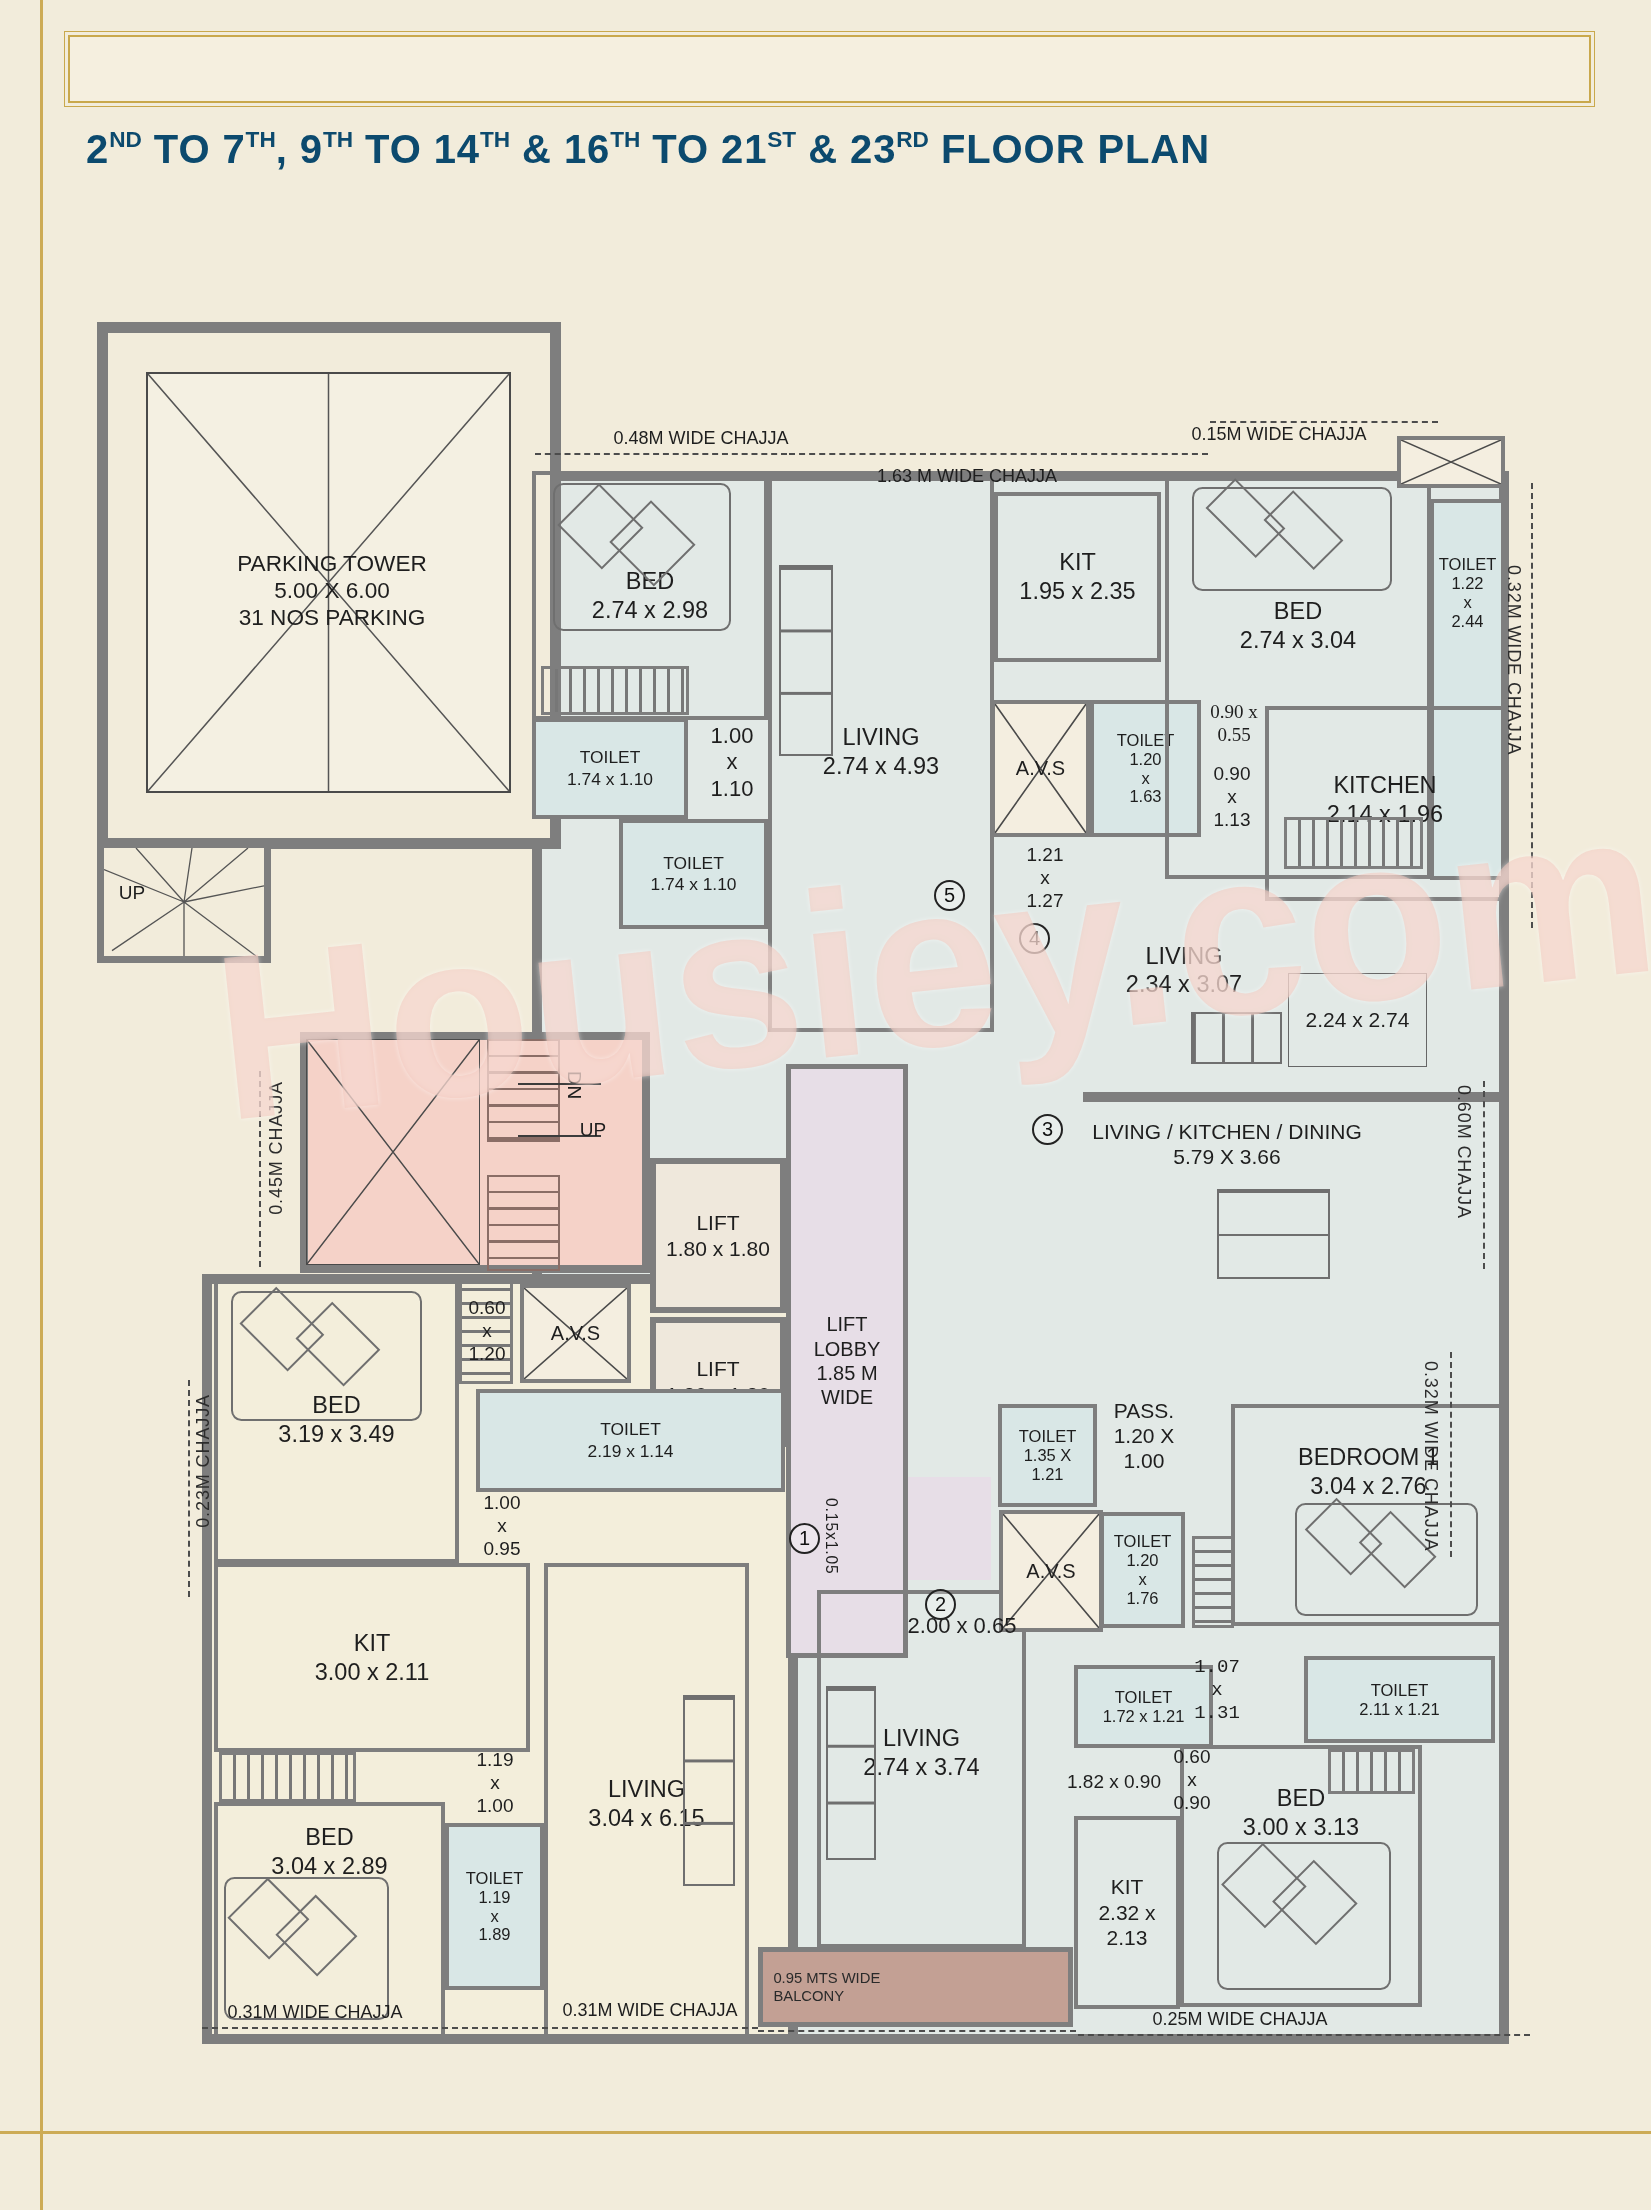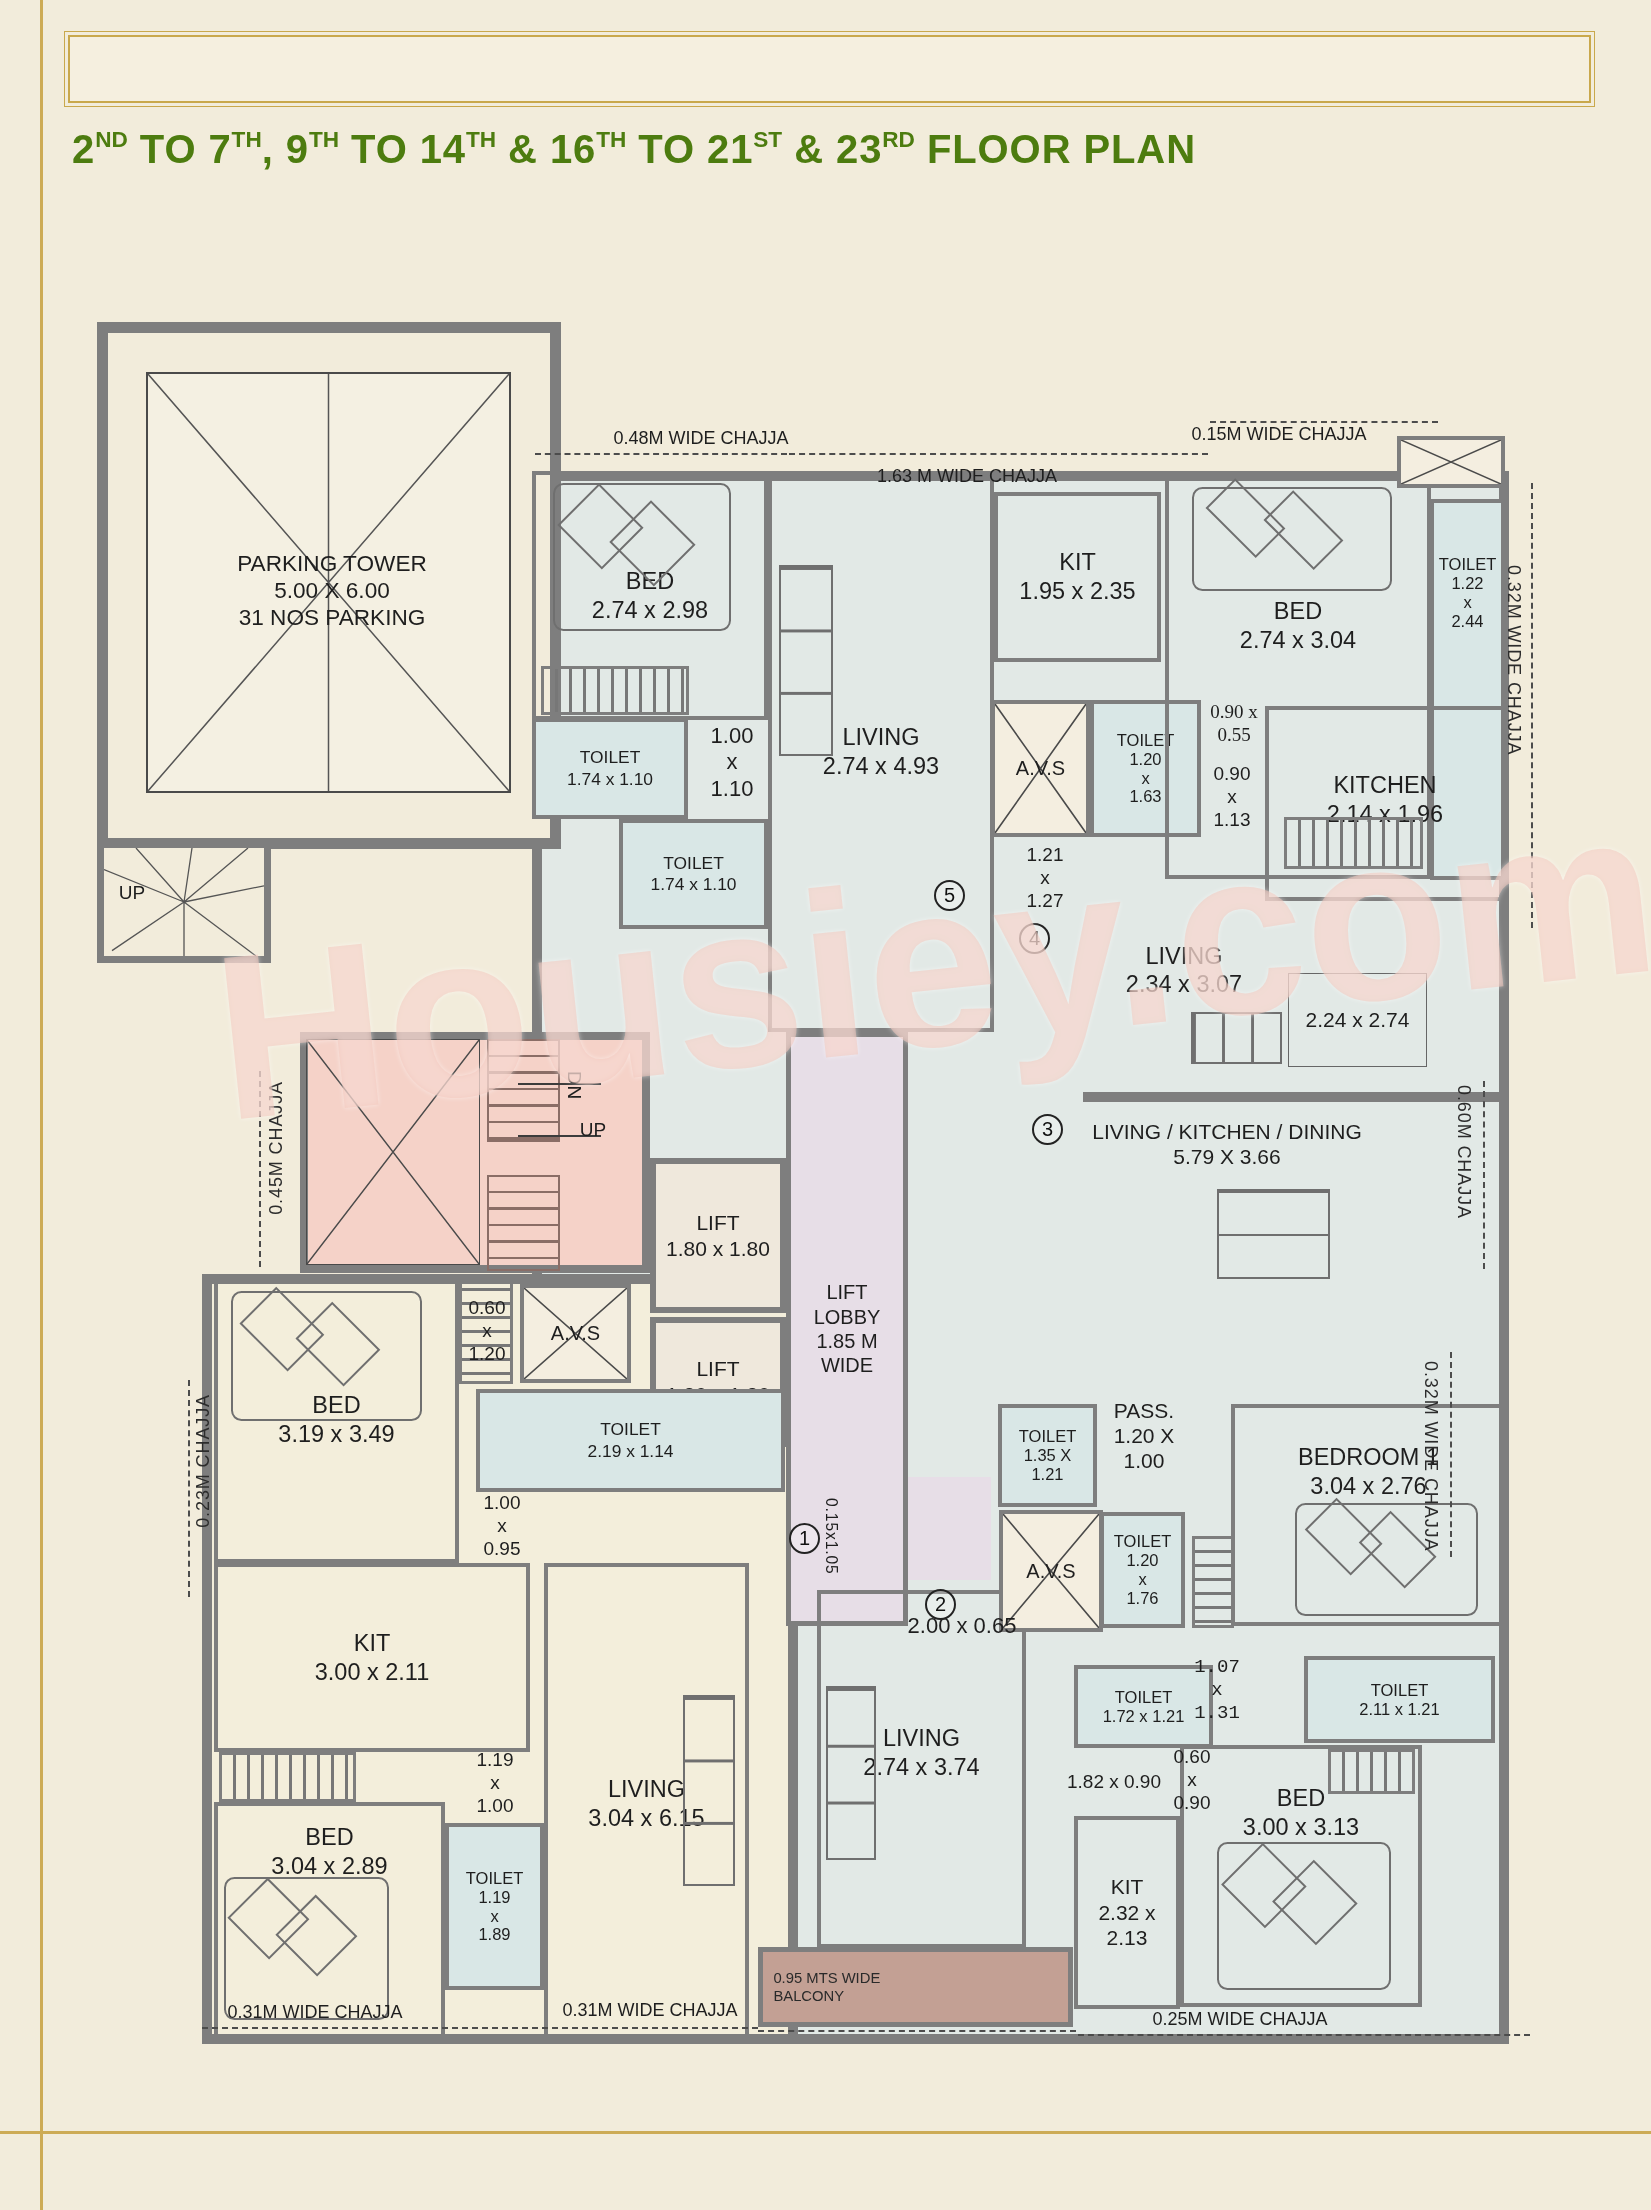--- a/index.html
+++ b/index.html
@@ -9,22 +9,22 @@
     background: #f2ecdb;
     font-family: "Liberation Sans", sans-serif;
     color: #222;
     overflow: hidden;
   }
   
   .gold-vline { position:absolute; left:40px; top:0; width:2.6px; height:2211px; background:#cdab55; }
   .gold-hline { position:absolute; left:0; top:2131px; width:1651px; height:2.6px; background:#cdab55; }
   .gold-topbox { position:absolute; left:68px; top:35px; width:1523px; height:68px;
     border:2.6px solid #c9a84c; outline:0.9px solid #c9a84c; outline-offset:3.5px; background:#f5efdf; }
-  #title { position:absolute; left:72px; top:127px; font-size:40px; font-weight:700;
-    color:#4d7c0f; letter-spacing:0.9px; white-space:nowrap; }
+  #title { position:absolute; left:86px; top:127px; font-size:40px; font-weight:700;
+    color:#0c4a6e; letter-spacing:0.9px; white-space:nowrap; }
   #title sup { font-size:22.6px; vertical-align:15.6px; letter-spacing:0; }
   
   .base { position:absolute; border:10.4px solid #7e7e7e; }
   .room { position:absolute; border:4.3px solid #7e7e7e; display:flex; align-items:center;
     justify-content:center; text-align:center; }
   .room.up { align-items:flex-start; }
   .blue { background:#e2e9e6; }
   .tblue { background:#d9e7e6; }
   .cream { background:#f3eedb; }
   .pink { background:#f5d2c8; }
@@ -115,21 +115,21 @@
 <div class="dim z20" style="left:593px;top:1130px;font-size:19px;">UP</div>
 
 <div class="room z10" style="left:650px;top:1158px;width:136px;height:155px;background:#efe8dc;border-width:6px;">
   <div class="lbl" style="font-size:21px;">LIFT
 1.80 x 1.80</div>
 </div>
 <div class="room z10" style="left:650px;top:1317px;width:136px;height:130px;background:#efe8dc;border-width:6px;">
   <div class="lbl" style="font-size:21px;">LIFT
 1.80 x 1.80</div>
 </div>
-<div class="room lav z10" style="left:786px;top:1032px;width:122px;height:594px;border-width:5.2px;justify-content:flex-end;">
+<div class="room lav z10" style="left:786px;top:1064px;width:122px;height:594px;border-width:5.2px;justify-content:flex-end;">
   <div class="lbl" style="font-size:20px;">LIFT LOBBY
 1.85 M WIDE</div>
 </div>
 <div class="lav z10" style="position:absolute;left:908px;top:1477px;width:83px;height:103px;"></div>
 
 <div class="room z10" style="left:532px;top:471px;width:236px;height:249px;">
   <div class="lbl">BED
 2.74 x 2.98</div>
 </div>
 <div class="bedg z20" style="left:553px;top:483px;width:178px;height:148px;"></div>

